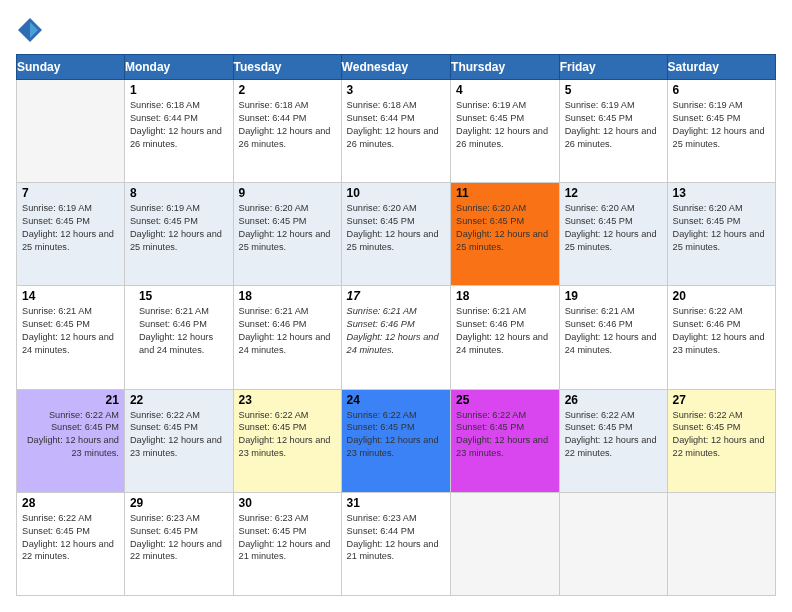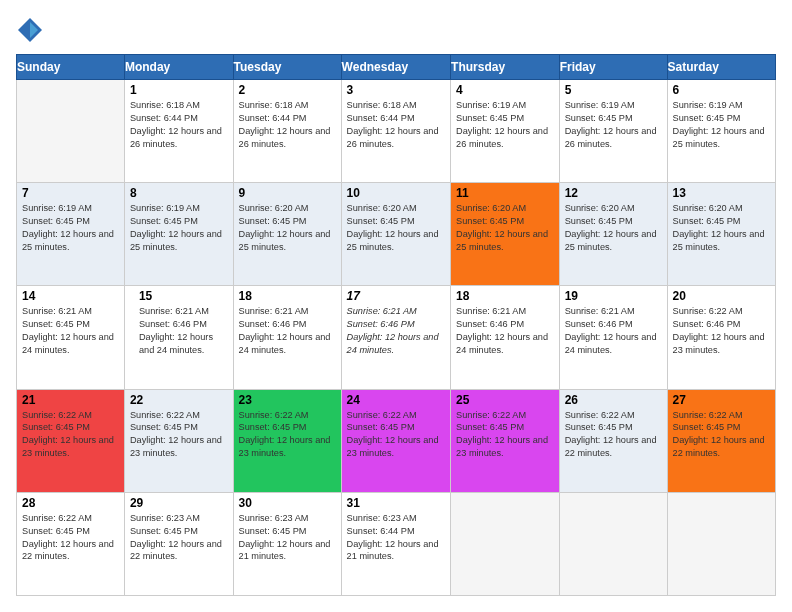--- a/index.html
+++ b/index.html
@@ -214,45 +214,45 @@
           <td style="background: rgb(255, 255, 255);">
             <span class="day-number">19</span>
             <div class="day-info">Sunrise: 6:21 AM<br>Sunset: 6:46 PM<br>Daylight: 12 hours and 24 minutes.</div>
           </td>
           <td style="background: rgb(255, 255, 255);">
             <span class="day-number">20</span>
             <div class="day-info">Sunrise: 6:22 AM<br>Sunset: 6:46 PM<br>Daylight: 12 hours and 23 minutes.</div>
           </td>
         </tr>
         <tr>
-          <td style="background: #ef4444;">
+          <td style="background: #c4b5fd; text-align: right;">
             <span class="day-number">21</span>
             <div class="day-info">Sunrise: 6:22 AM<br>Sunset: 6:45 PM<br>Daylight: 12 hours and 23 minutes.</div>
           </td>
           <td style="background: rgb(232, 238, 245);">
             <span class="day-number">22</span>
             <div class="day-info">Sunrise: 6:22 AM<br>Sunset: 6:45 PM<br>Daylight: 12 hours and 23 minutes.</div>
           </td>
-          <td style="background: #22c55e;">
+          <td style="background: #fef9c3;">
             <span class="day-number">23</span>
             <div class="day-info">Sunrise: 6:22 AM<br>Sunset: 6:45 PM<br>Daylight: 12 hours and 23 minutes.</div>
           </td>
-          <td style="background: #d946ef;">
+          <td style="background: #3b82f6;">
             <span class="day-number">24</span>
             <div class="day-info">Sunrise: 6:22 AM<br>Sunset: 6:45 PM<br>Daylight: 12 hours and 23 minutes.</div>
           </td>
           <td style="background: #d946ef;">
             <span class="day-number">25</span>
             <div class="day-info">Sunrise: 6:22 AM<br>Sunset: 6:45 PM<br>Daylight: 12 hours and 23 minutes.</div>
           </td>
           <td style="background: rgb(232, 238, 245);">
             <span class="day-number">26</span>
             <div class="day-info">Sunrise: 6:22 AM<br>Sunset: 6:45 PM<br>Daylight: 12 hours and 22 minutes.</div>
           </td>
-          <td style="background: #f97316; margin-top: 43px;">
+          <td style="background: #fef9c3; margin-top: 43px;">
             <span class="day-number">27</span>
             <div class="day-info">Sunrise: 6:22 AM<br>Sunset: 6:45 PM<br>Daylight: 12 hours and 22 minutes.</div>
           </td>
         </tr>
         <tr>
           <td style="background: rgb(255, 255, 255);">
             <span class="day-number">28</span>
             <div class="day-info">Sunrise: 6:22 AM<br>Sunset: 6:45 PM<br>Daylight: 12 hours and 22 minutes.</div>
           </td>
           <td style="background: rgb(255, 255, 255);">

